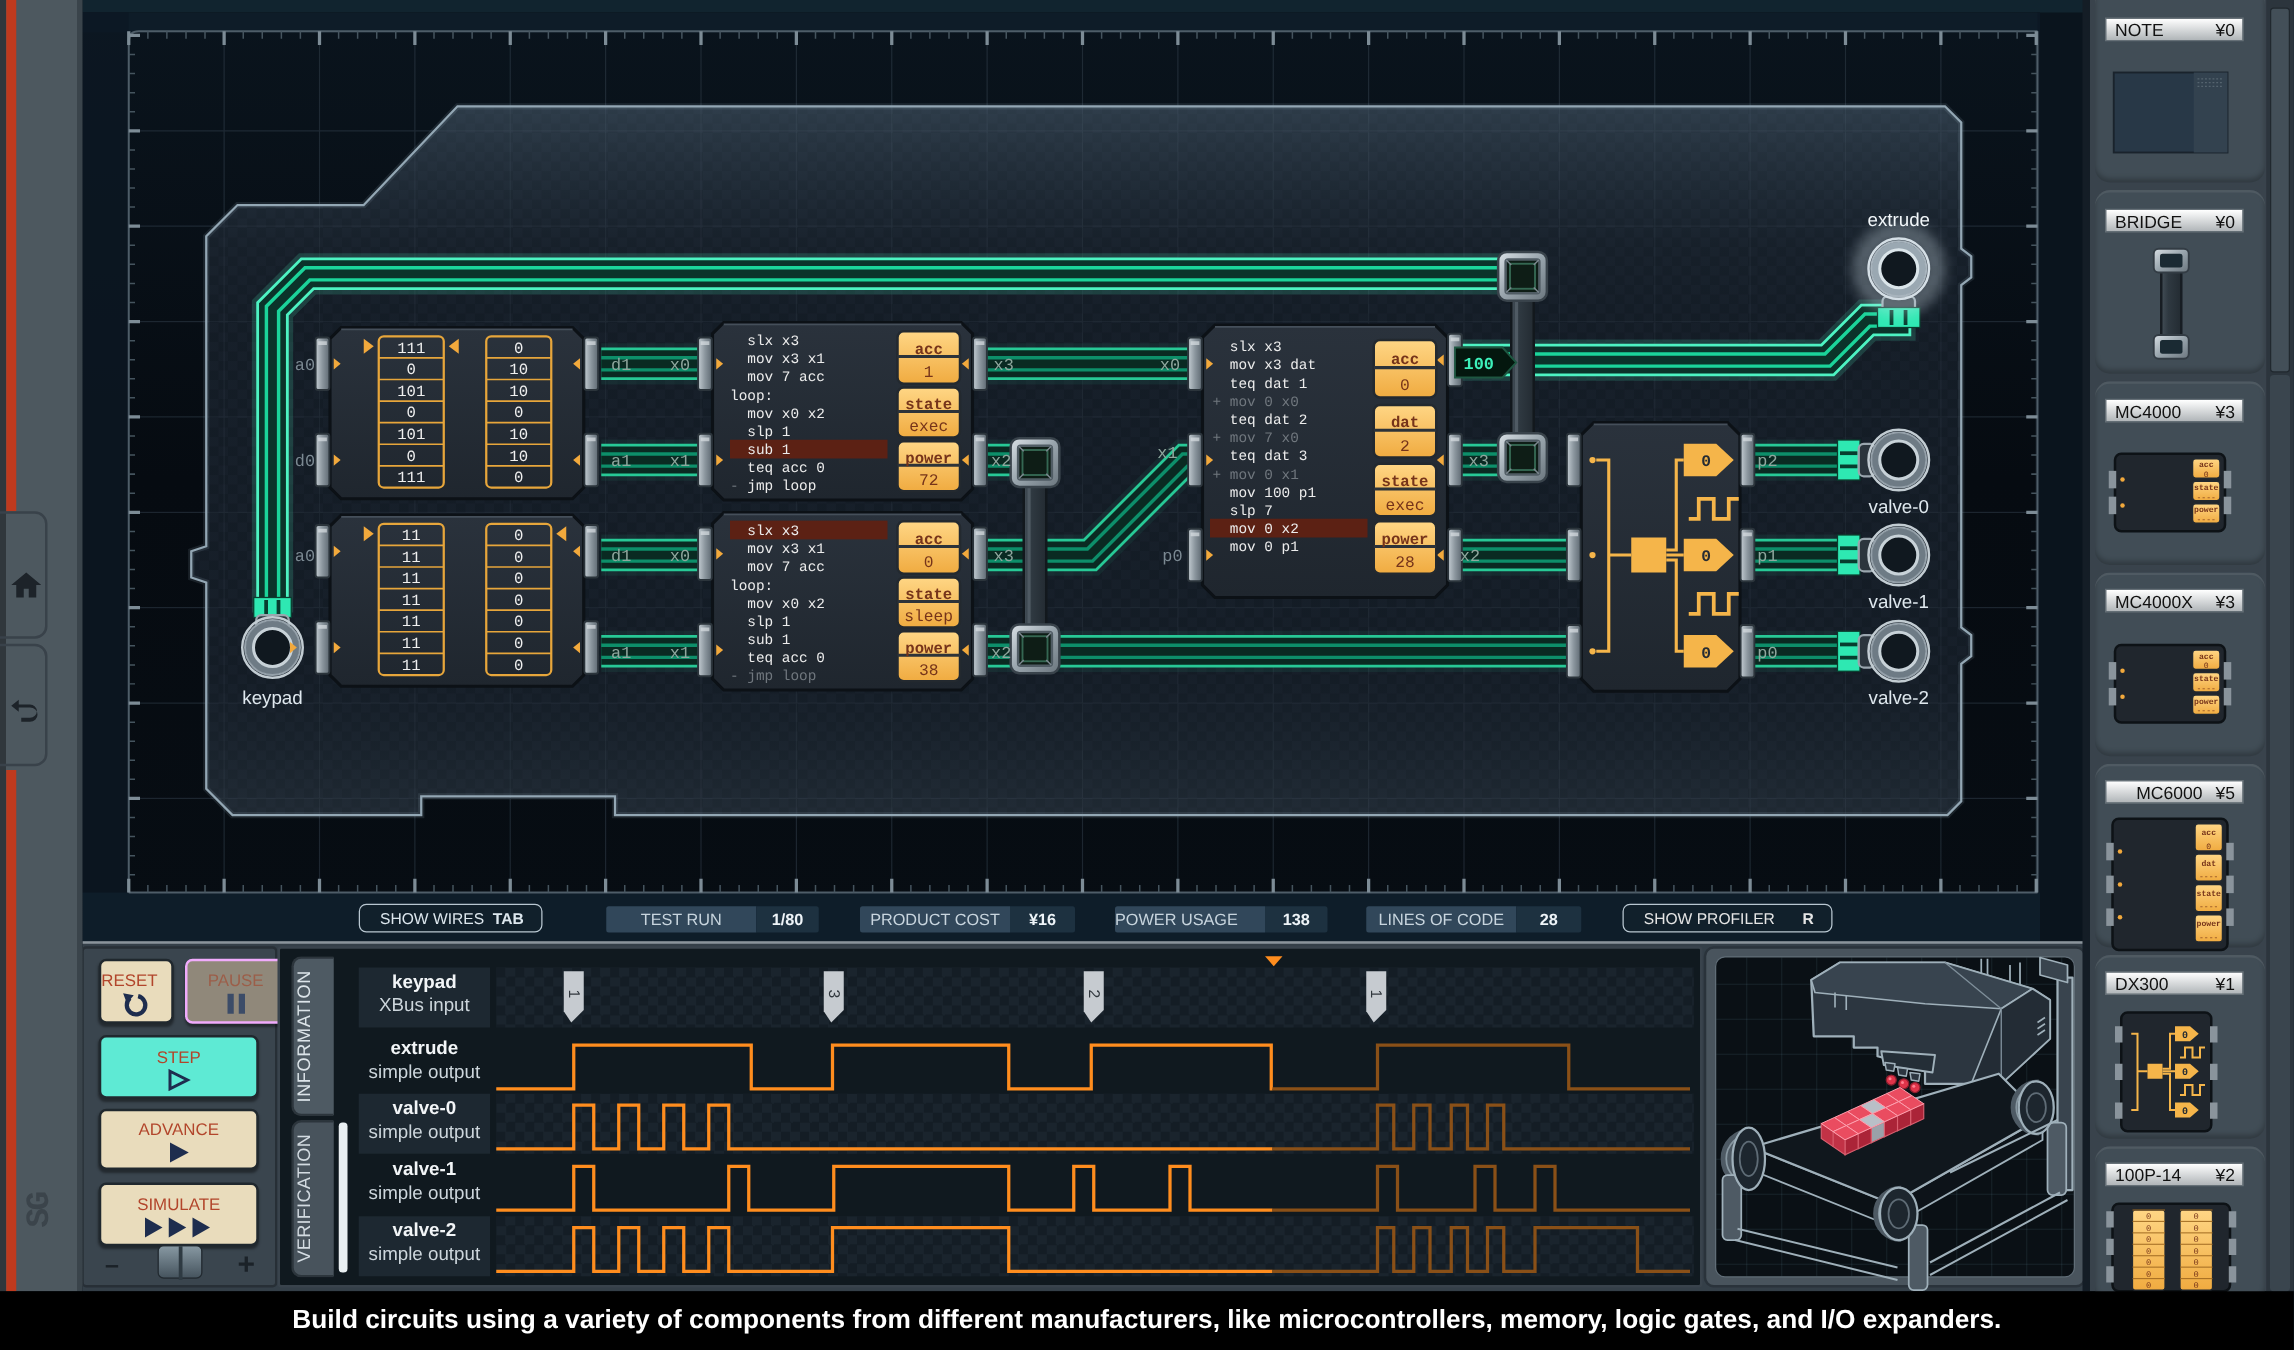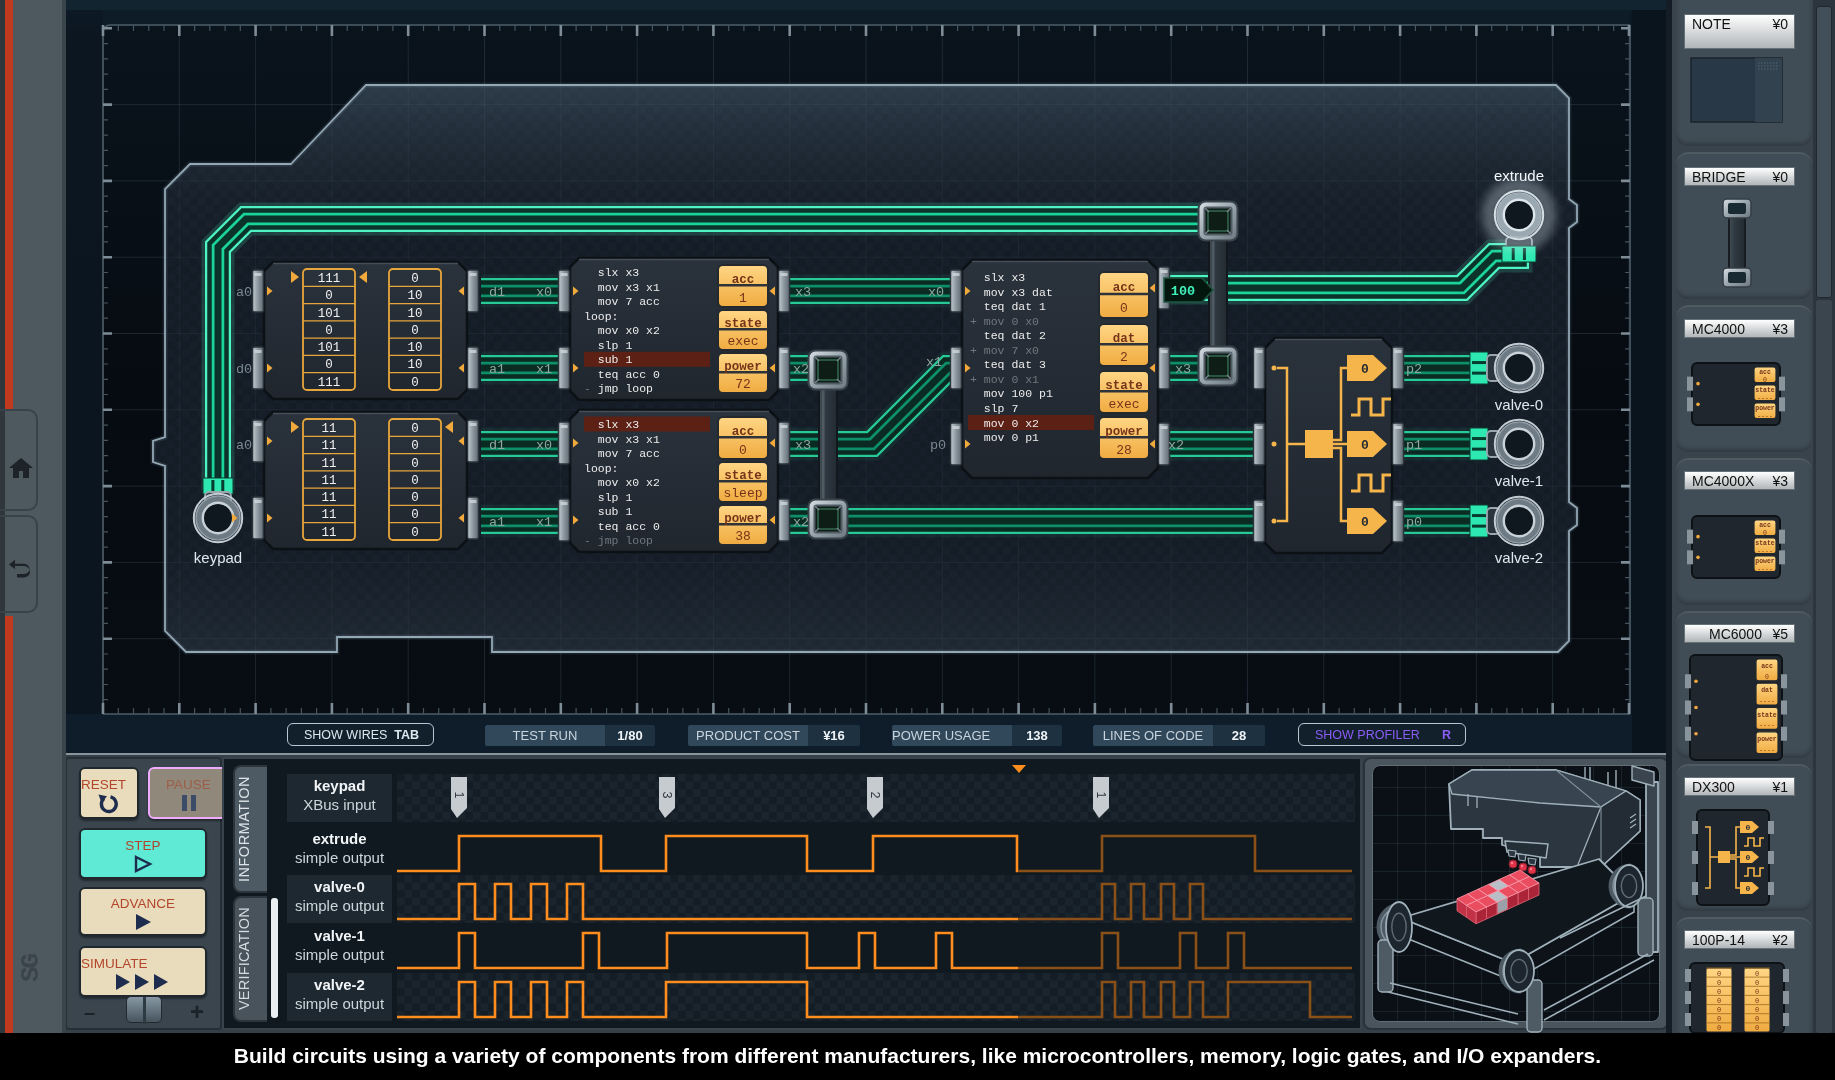--- a/index.html
+++ b/index.html
@@ -490,21 +490,21 @@
     <span style="position:absolute;left:120px;width:52px;height:21px;background:#1d3140;color:#eef4f8;font:bold 13px 'Liberation Sans',sans-serif;line-height:21px;text-align:center;border-radius:0 2px 2px 0">¥16</span>
   </div>
 <div style="position:absolute;left:892px;top:725px;height:21px;">
     <span style="position:absolute;left:0;width:120px;height:21px;background:#31475a;color:#c8d5de;font:13px 'Liberation Sans',sans-serif;line-height:21px;text-align:left;border-radius:2px 0 0 2px">POWER USAGE</span>
     <span style="position:absolute;left:120px;width:50px;height:21px;background:#1d3140;color:#eef4f8;font:bold 13px 'Liberation Sans',sans-serif;line-height:21px;text-align:center;border-radius:0 2px 2px 0">138</span>
   </div>
 <div style="position:absolute;left:1093px;top:725px;height:21px;">
     <span style="position:absolute;left:0;width:120px;height:21px;background:#31475a;color:#c8d5de;font:13px 'Liberation Sans',sans-serif;line-height:21px;text-align:center;border-radius:2px 0 0 2px">LINES OF CODE</span>
     <span style="position:absolute;left:120px;width:52px;height:21px;background:#1d3140;color:#eef4f8;font:bold 13px 'Liberation Sans',sans-serif;line-height:21px;text-align:center;border-radius:0 2px 2px 0">28</span>
   </div>
-<div style="position:absolute;left:1298px;top:723px;width:168px;height:23px;border:1.5px solid #b9c7d1;border-radius:6px;background:rgba(20,35,46,0.5);color:#8b5cf6;font:12.5px 'Liberation Sans',sans-serif;line-height:23px;">
+<div style="position:absolute;left:1298px;top:723px;width:168px;height:23px;border:1.5px solid #b9c7d1;border-radius:6px;background:rgba(20,35,46,0.5);color:#e5e5e5;font:12.5px 'Liberation Sans',sans-serif;line-height:23px;">
     <span style="position:absolute;left:16px">SHOW PROFILER</span>
     <span style="position:absolute;right:14px;font-weight:bold">R</span>
   </div>
 <div style="position:absolute;left:66px;top:753px;width:1606px;height:280px;background:#343f48;border-top:2px solid #8a949b"></div>
 <div style="position:absolute;left:65px;top:757px;width:157px;height:273px;background:#3a454e;border:2px solid #272f36;border-radius:4px"></div>
 <div style="position:absolute;left:79px;top:767px;width:60px;height:52px;background:#e9dcbc;border:2px solid #20282e;border-radius:6px;box-shadow:0 2px 2px rgba(0,0,0,0.4)">
     <div style="text-align:left;font:13.5px 'Liberation Sans',sans-serif;color:#b2452b;margin-top:7.8px">RESET</div>
     <div style="text-align:center;margin-top:2px"><svg width="24" height="22" viewBox="0 0 24 22">
         <path d="M 7,4.5 A 7.4,7.4 0 1 0 13.5,2.9" stroke="#1e2d4e" stroke-width="3.4" fill="none"></path>
         <polygon points="1.5,0.5 10,2.2 4.5,8.8" fill="#1e2d4e"></polygon>
@@ -523,21 +523,21 @@
         <polygon points="3,2 17,9 3,16" fill="none" stroke="#1e2d4e" stroke-width="2.4"></polygon>
       </svg></div>
   </div>
 <div style="position:absolute;left:79px;top:887px;width:128px;height:49px;background:#e9dcbc;border:2px solid #20282e;border-radius:6px;box-shadow:0 2px 2px rgba(0,0,0,0.4)">
     <div style="text-align:center;font:13.5px 'Liberation Sans',sans-serif;color:#b2452b;margin-top:7.35px">ADVANCE</div>
     <div style="text-align:center;margin-top:2px"><svg width="20" height="18">
         <polygon points="3,1 18,9 3,17" fill="#1e2d4e"></polygon>
       </svg></div>
   </div>
 <div style="position:absolute;left:79px;top:946px;width:128px;height:51px;background:#e9dcbc;border:2px solid #20282e;border-radius:6px;box-shadow:0 2px 2px rgba(0,0,0,0.4)">
-    <div style="text-align:left;font:13.5px 'Liberation Sans',sans-serif;color:#b2452b;margin-top:7.6499999999999995px">SIMULATE</div>
+    <div style="text-align:center;font:13.5px 'Liberation Sans',sans-serif;color:#b2452b;margin-top:7.6499999999999995px">SIMULATE</div>
     <div style="text-align:center;margin-top:2px"><svg width="56" height="18">
         <polygon points="1,1 15,9 1,17" fill="#1e2d4e"></polygon>
         <polygon points="20,1 34,9 20,17" fill="#1e2d4e"></polygon>
         <polygon points="39,1 53,9 39,17" fill="#1e2d4e"></polygon>
       </svg></div>
   </div>
 <div style="position:absolute;left:84px;top:1001px;width:12px;height:14px;color:#1b2228;font:bold 20px 'Liberation Sans',sans-serif">–</div>
 <div style="position:absolute;left:190px;top:998px;width:16px;height:16px;color:#1b2228;font:bold 24px 'Liberation Sans',sans-serif">+</div>
 <div style="position:absolute;left:126px;top:996px;width:36px;height:27px;border-radius:5px;background:linear-gradient(#8798a2,#46545e);border:1px solid #222a30">
     <div style="position:absolute;left:16px;top:0;width:3px;height:27px;background:#2e3a42"></div>
@@ -661,21 +661,21 @@
     </svg></div>
 <div style="position:absolute;left:16px;top:922px;width:28px;height:60px;color:#3b444b;font:bold 26px 'Liberation Mono',monospace;writing-mode:vertical-rl;transform:rotate(180deg);letter-spacing:-2px">SG</div>
 <div style="position:absolute;left:1672px;top:0;width:163px;height:1033px;background:#39434c"></div>
 <div style="position:absolute;left:1676px;top:-10px;width:136px;height:156px;background:#414d56;border-radius:12px;box-shadow:inset 0 2px 0 rgba(255,255,255,0.08), inset 0 -3px 4px rgba(0,0,0,0.25)"></div>
 <div style="position:absolute;left:1676px;top:152px;width:136px;height:147px;background:#414d56;border-radius:12px;box-shadow:inset 0 2px 0 rgba(255,255,255,0.08), inset 0 -3px 4px rgba(0,0,0,0.25)"></div>
 <div style="position:absolute;left:1676px;top:305px;width:136px;height:147px;background:#414d56;border-radius:12px;box-shadow:inset 0 2px 0 rgba(255,255,255,0.08), inset 0 -3px 4px rgba(0,0,0,0.25)"></div>
 <div style="position:absolute;left:1676px;top:458px;width:136px;height:147px;background:#414d56;border-radius:12px;box-shadow:inset 0 2px 0 rgba(255,255,255,0.08), inset 0 -3px 4px rgba(0,0,0,0.25)"></div>
 <div style="position:absolute;left:1676px;top:611px;width:136px;height:147px;background:#414d56;border-radius:12px;box-shadow:inset 0 2px 0 rgba(255,255,255,0.08), inset 0 -3px 4px rgba(0,0,0,0.25)"></div>
 <div style="position:absolute;left:1676px;top:764px;width:136px;height:147px;background:#414d56;border-radius:12px;box-shadow:inset 0 2px 0 rgba(255,255,255,0.08), inset 0 -3px 4px rgba(0,0,0,0.25)"></div>
 <div style="position:absolute;left:1676px;top:917px;width:136px;height:126px;background:#414d56;border-radius:12px;box-shadow:inset 0 2px 0 rgba(255,255,255,0.08), inset 0 -3px 4px rgba(0,0,0,0.25)"></div>
-<div style="position:absolute;left:1684px;top:14px;width:111px;height:35px;background:linear-gradient(#ffffff,#b0b5b8);border:1px solid #667077;font:14px 'Liberation Sans',sans-serif;color:#111;line-height:18px"><span style="margin-left:7px">NOTE</span><span style="position:absolute;right:6px">¥0</span></div>
+<div style="position:absolute;left:1684px;top:14px;width:111px;height:19px;background:linear-gradient(#ffffff,#b0b5b8);border:1px solid #667077;font:14px 'Liberation Sans',sans-serif;color:#111;line-height:18px"><span style="margin-left:7px">NOTE</span><span style="position:absolute;right:6px">¥0</span></div>
 <div style="position:absolute;left:1684px;top:167px;width:111px;height:19px;background:linear-gradient(#ffffff,#b0b5b8);border:1px solid #667077;font:14px 'Liberation Sans',sans-serif;color:#111;line-height:18px"><span style="margin-left:7px">BRIDGE</span><span style="position:absolute;right:6px">¥0</span></div>
 <div style="position:absolute;left:1684px;top:319px;width:111px;height:19px;background:linear-gradient(#ffffff,#b0b5b8);border:1px solid #667077;font:14px 'Liberation Sans',sans-serif;color:#111;line-height:18px"><span style="margin-left:7px">MC4000</span><span style="position:absolute;right:6px">¥3</span></div>
 <div style="position:absolute;left:1684px;top:471px;width:111px;height:19px;background:linear-gradient(#ffffff,#b0b5b8);border:1px solid #667077;font:14px 'Liberation Sans',sans-serif;color:#111;line-height:18px"><span style="margin-left:7px">MC4000X</span><span style="position:absolute;right:6px">¥3</span></div>
 <div style="position:absolute;left:1684px;top:624px;width:111px;height:19px;background:linear-gradient(#ffffff,#b0b5b8);border:1px solid #667077;font:14px 'Liberation Sans',sans-serif;color:#111;line-height:18px"><span style="margin-left:24px">MC6000</span><span style="position:absolute;right:6px">¥5</span></div>
 <div style="position:absolute;left:1684px;top:777px;width:111px;height:19px;background:linear-gradient(#ffffff,#b0b5b8);border:1px solid #667077;font:14px 'Liberation Sans',sans-serif;color:#111;line-height:18px"><span style="margin-left:7px">DX300</span><span style="position:absolute;right:6px">¥1</span></div>
 <div style="position:absolute;left:1684px;top:930px;width:111px;height:19px;background:linear-gradient(#ffffff,#b0b5b8);border:1px solid #667077;font:14px 'Liberation Sans',sans-serif;color:#111;line-height:18px"><span style="margin-left:7px">100P-14</span><span style="position:absolute;right:6px">¥2</span></div>
 <div style="position:absolute;left:1813px;top:0;width:22px;height:1033px;background:#2c353d"></div>
 <div style="position:absolute;left:1816px;top:6px;width:16px;height:292px;background:#434f58;border:1px solid #20282e;border-radius:3px"></div>
 <div style="position:absolute;left:1816px;top:300px;width:16px;height:733px;background:#3a454e;border-radius:3px"></div>
 <svg width="1835" height="1080" viewBox="0 0 1835 1080" style="position:absolute;left:0;top:0">

